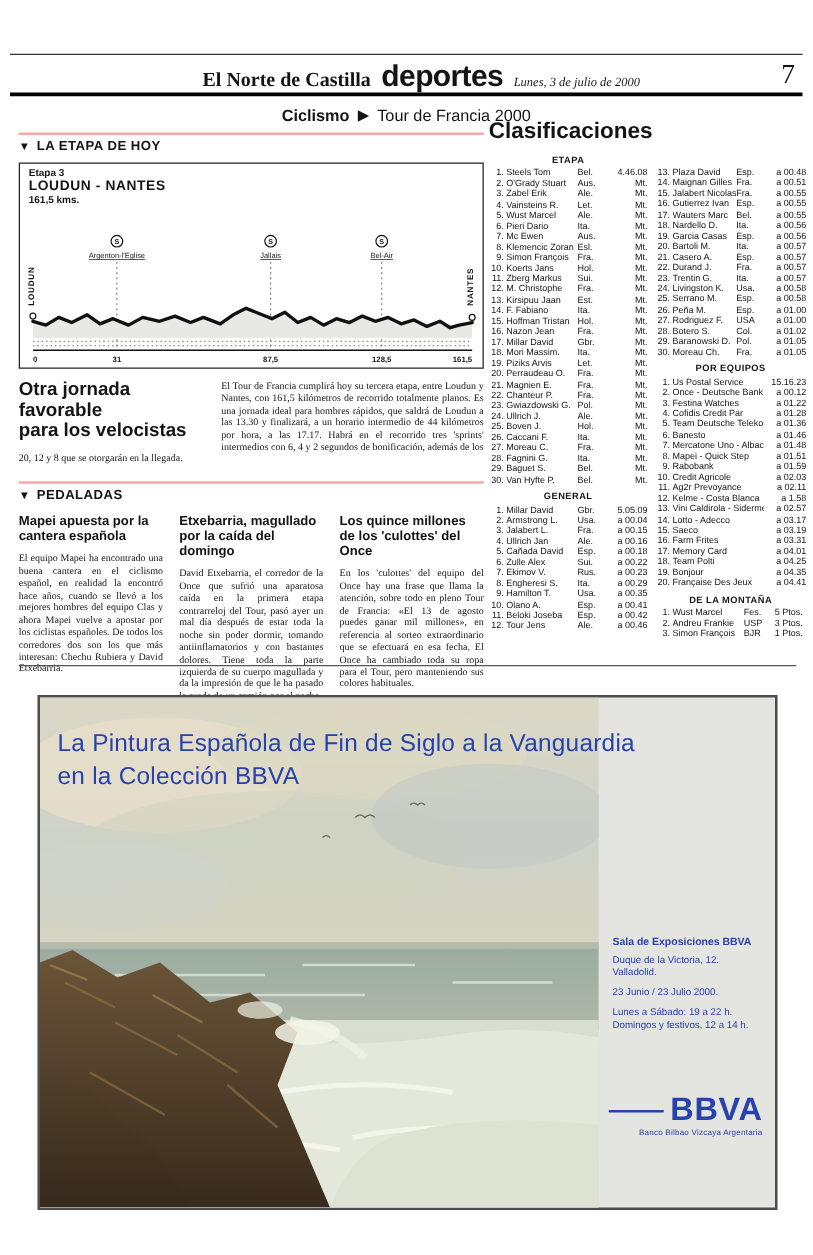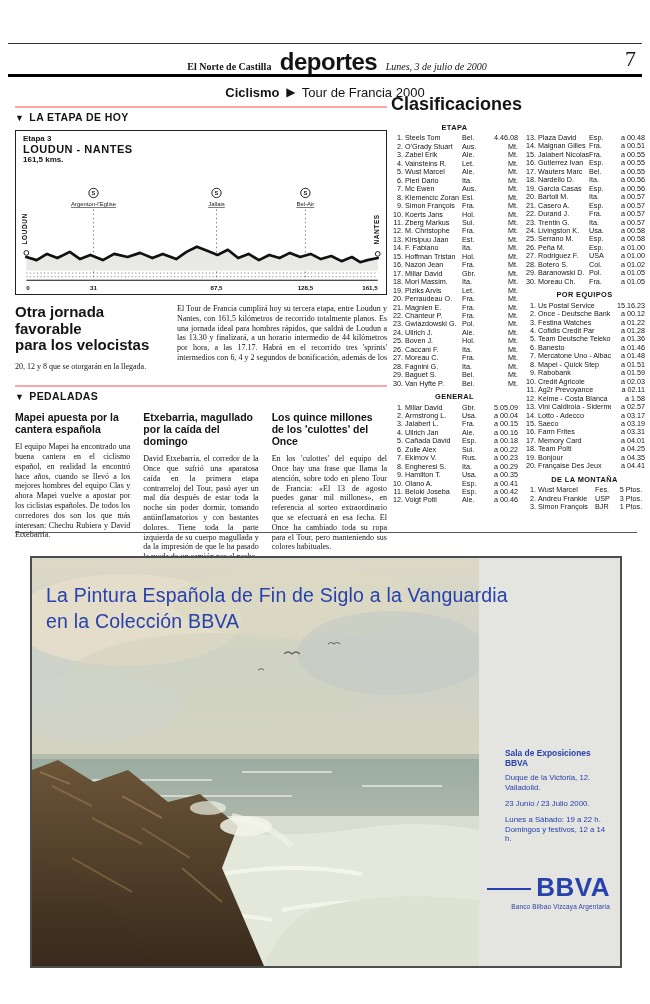--- a/index.html
+++ b/index.html
@@ -4,21 +4,21 @@
 <style>
   * { margin:0; padding:0; box-sizing:border-box; }
   html,body { background:#ffffff; }
   .page { position:relative; width:650px; height:1004px; background:#fff; color:#141414;
           font-family:"Liberation Sans", sans-serif; overflow:hidden; }
   .serif { font-family:"Liberation Serif", serif; }
 
   
   .rule-thin-top { position:absolute; left:8px; right:8px; top:43px; height:1px; background:#333; }
   .masthead { position:absolute; left:0; right:0; top:48px; text-align:center; }
-  .masthead .paper { font-family:"Liberation Serif", serif; font-size:10px; font-weight:bold;margin-left:24px; }
+  .masthead .paper { font-family:"Liberation Serif", serif; font-size:16px; font-weight:bold;margin-left:24px; }
   .masthead .section { font-size:24px; font-weight:bold; letter-spacing:-0.5px; margin:0 4px; }
   .masthead .date { font-family:"Liberation Serif", serif; font-style:italic; font-size:10px; }
   .pageno { position:absolute; right:14px; top:46px; font-family:"Liberation Serif", serif; font-size:22px; }
   .rule-thick { position:absolute; left:8px; right:8px; top:74px; height:3px; background:#000; }
 
   .kicker { position:absolute; left:0; right:0; top:85px; text-align:center; font-size:13px; }
   .kicker .sport { font-weight:bold; }
   .kicker .arrow { font-size:12px; position:relative; top:-1px; margin:0 3px; }
 
   
@@ -68,21 +68,21 @@
   .rule-mid { position:absolute; left:15px; right:13px; top:532px; height:1px; background:#555; }
 
   
   .ad { position:absolute; left:30px; top:556px; width:592px; height:412px;
         border:2px solid #4d4d4d; background:#e4e4e0; display:flex; }
   .ad-painting { position:relative; width:447px; flex:none; }
   .ad-painting svg { display:block; }
   .ad-title { position:absolute; left:14px; top:24px; width:565px; z-index:2;
               font-size:19.5px; line-height:26px; letter-spacing:.2px; }
   .ad-panel { flex:1; position:relative; }
-  .ad-info { position:absolute; left:26px; right:8px; top:190px; }
+  .ad-info { position:absolute; left:11px; right:8px; top:190px; }
   .ad-venue { font-size:8.4px; font-weight:bold; margin-bottom:5px; }
   .ad-line { font-size:7.8px; line-height:9.6px; }
   .ad-dates { margin-top:7px; font-size:7.8px; }
   .ad-hours { margin-top:7px; }
   .ad-logo-wrap { position:absolute; left:8px; right:10px; bottom:56px; }
   .ad-logo-row { display:flex; align-items:center; }
   .ad-logo-line { flex:1; height:2px; margin-right:5px; margin-top:4px; }
   .ad-logo { font-size:26px; font-weight:bold; letter-spacing:.5px; line-height:24px; }
   .ad-logo-caption { text-align:right; font-size:6.4px; margin-top:4px; letter-spacing:.2px; }
 </style>
@@ -432,21 +432,21 @@
               <span class="c-time">a 00.41</span>
             </div>
             <div class="crow">
               <span class="c-pos">11.</span>
               <span class="c-name">Beloki Joseba</span>
               <span class="c-nat">Esp.</span>
               <span class="c-time">a 00.42</span>
             </div>
             <div class="crow">
               <span class="c-pos">12.</span>
-              <span class="c-name">Voigt Polti</span>
+              <span class="c-name">Tour Jens</span>
               <span class="c-nat">Ale.</span>
               <span class="c-time">a 00.46</span>
             </div>
           </div>
       </div>
       <div class="ccolB">
         <div>
             <div class="crow">
               <span class="c-pos">13.</span>
               <span class="c-name">Plaza David</span>

